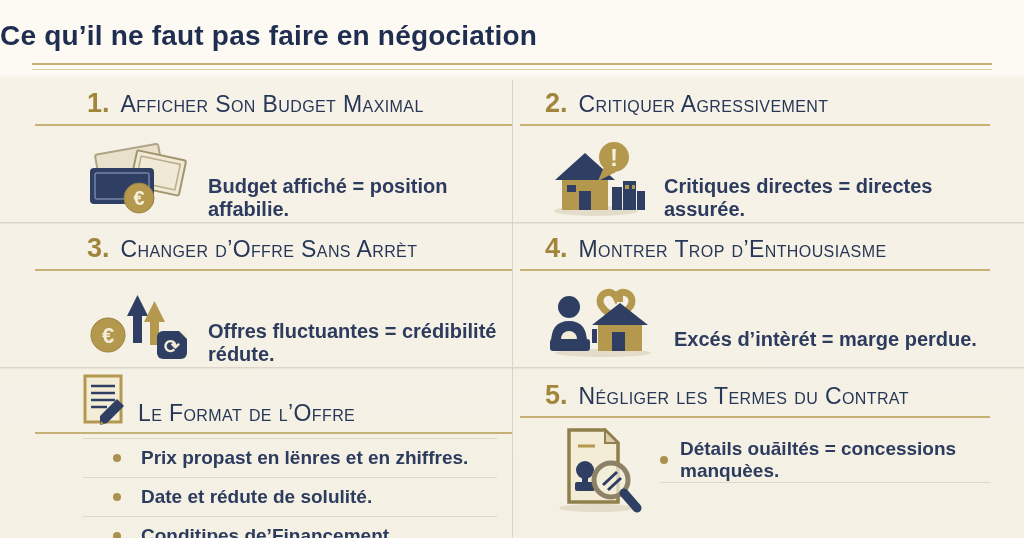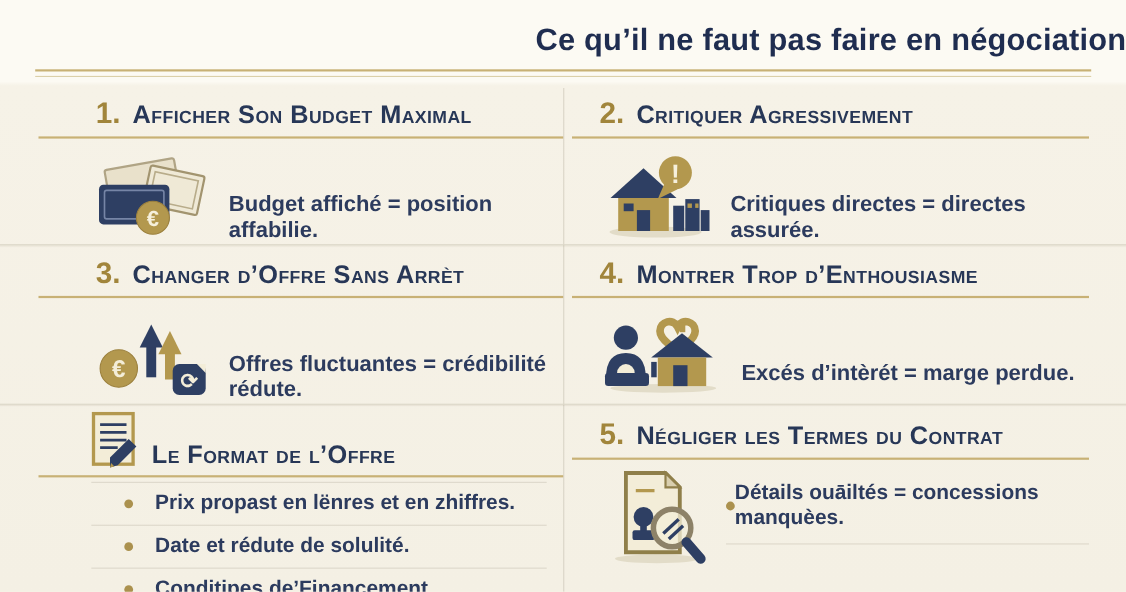--- a/index.html
+++ b/index.html
@@ -1,21 +1,21 @@
 <!DOCTYPE html>
 <html><head>
 <meta charset="utf-8">
 <style>
   * { box-sizing: border-box; margin: 0; padding: 0; }
   html, body { width: 1024px; height: 538px; overflow: hidden; }
   body { font-family: "Liberation Sans", sans-serif; background: #f6f2e7; }
   .poster { position: relative; width: 1024px; height: 538px;
             background: linear-gradient(#fcfaf3 0, #fcfaf3 74px, #f6f2e7 78px, #f4f0e4 100%); }
 
-  .title { position: absolute; top: 20px; left: 0; width: 100%; text-align: right;
+  .title { position: absolute; top: 20px; left: 0; width: 100%; text-align: left;
            font-size: 28px; font-weight: bold; color: #1f2d50; letter-spacing: 0.2px; }
   .double-rule { position: absolute; top: 63px; left: 32px; right: 32px; height: 7px;
                  border-top: 2px solid #c8b175; border-bottom: 1px solid #dbd0a8; }
 
   .v-divider { position: absolute; left: 512px; top: 80px; bottom: 0; width: 1px; background: #d9d4c6; }
   .h-divider { position: absolute; left: 0; right: 0; height: 1px; background: #dbd6c8;
                box-shadow: 0 1px 1px rgba(120,110,80,0.12); }
   #hdiv1 { top: 222px; } #hdiv2 { top: 367px; }
 
   .section { position: absolute; }
@@ -23,21 +23,21 @@
   #sec2 { left: 520px; top: 88px;  width: 470px; }
   #sec3 { left: 35px; top: 233px; width: 477px; }
   #sec4 { left: 520px; top: 233px; width: 470px; }
   #secF { left: 35px; top: 373px; width: 477px; }
   #sec5 { left: 520px; top: 380px; width: 470px; }
 
   .heading-row { display: flex; align-items: baseline; gap: 11px; }
   #sec1 .heading-row, #sec3 .heading-row { padding-left: 52px; }
   #sec2 .heading-row, #sec4 .heading-row, #sec5 .heading-row { padding-left: 25px; }
   .sec-number { font-size: 27px; font-weight: bold; color: #a1853b; }
-  .sec-heading { font-size: 23px; font-weight: bold; color: #273757;
+  .sec-heading { font-size: 23px; font-weight: normal; color: #273757;
                  font-variant: small-caps; letter-spacing: 0.4px; }
   .gold-rule { border-top: 2px solid #c8b175; margin-top: 5px; }
 
   .content-row { display: flex; align-items: center; margin-top: 8px; gap: 16px; }
   #sec1 .content-row, #sec3 .content-row { padding-left: 52px; }
   #sec2 .content-row, #sec4 .content-row { padding-left: 28px; }
   .icon-box { flex: none; display: flex; justify-content: center; align-items: center; }
   .desc { font-size: 20px; font-weight: bold; color: #2c3b5e; margin-top: 41px; }
 
   
@@ -45,21 +45,21 @@
   .format-bullets { list-style: none; margin: 4px 0 0 48px; width: 414px; }
   .format-bullets li { display: flex; align-items: center; gap: 20px;
                        padding: 8px 0 8px 30px; border-bottom: 1px solid #ddd8ca; }
   .format-bullets li:first-child { border-top: 1px solid #ddd8ca; }
   .bullet-dot { flex: none; width: 8px; height: 8px; border-radius: 50%; background: #ab914e; }
   .bullet-text { font-size: 19px; font-weight: bold; color: #2c3b5e; }
 
   
   #sec5 .content-row5 { display: flex; margin-top: 6px; padding-left: 35px; gap: 10px; }
   .s5-right { flex: 1; padding-top: 14px; }
-  .s5-bullet { display: flex; align-items: center; padding-bottom: 12px;
+  .s5-bullet { display: flex; align-items: center; gap: 12px; 
                border-bottom: 1px solid #ddd8ca; }
   .s5-bullet .bullet-text { font-size: 19px; }
 </style>
 </head>
 <body>
 
 <div class="poster">
 
   <div class="title">Ce qu’il ne faut pas faire en négociation</div>
   <div class="double-rule"></div>

